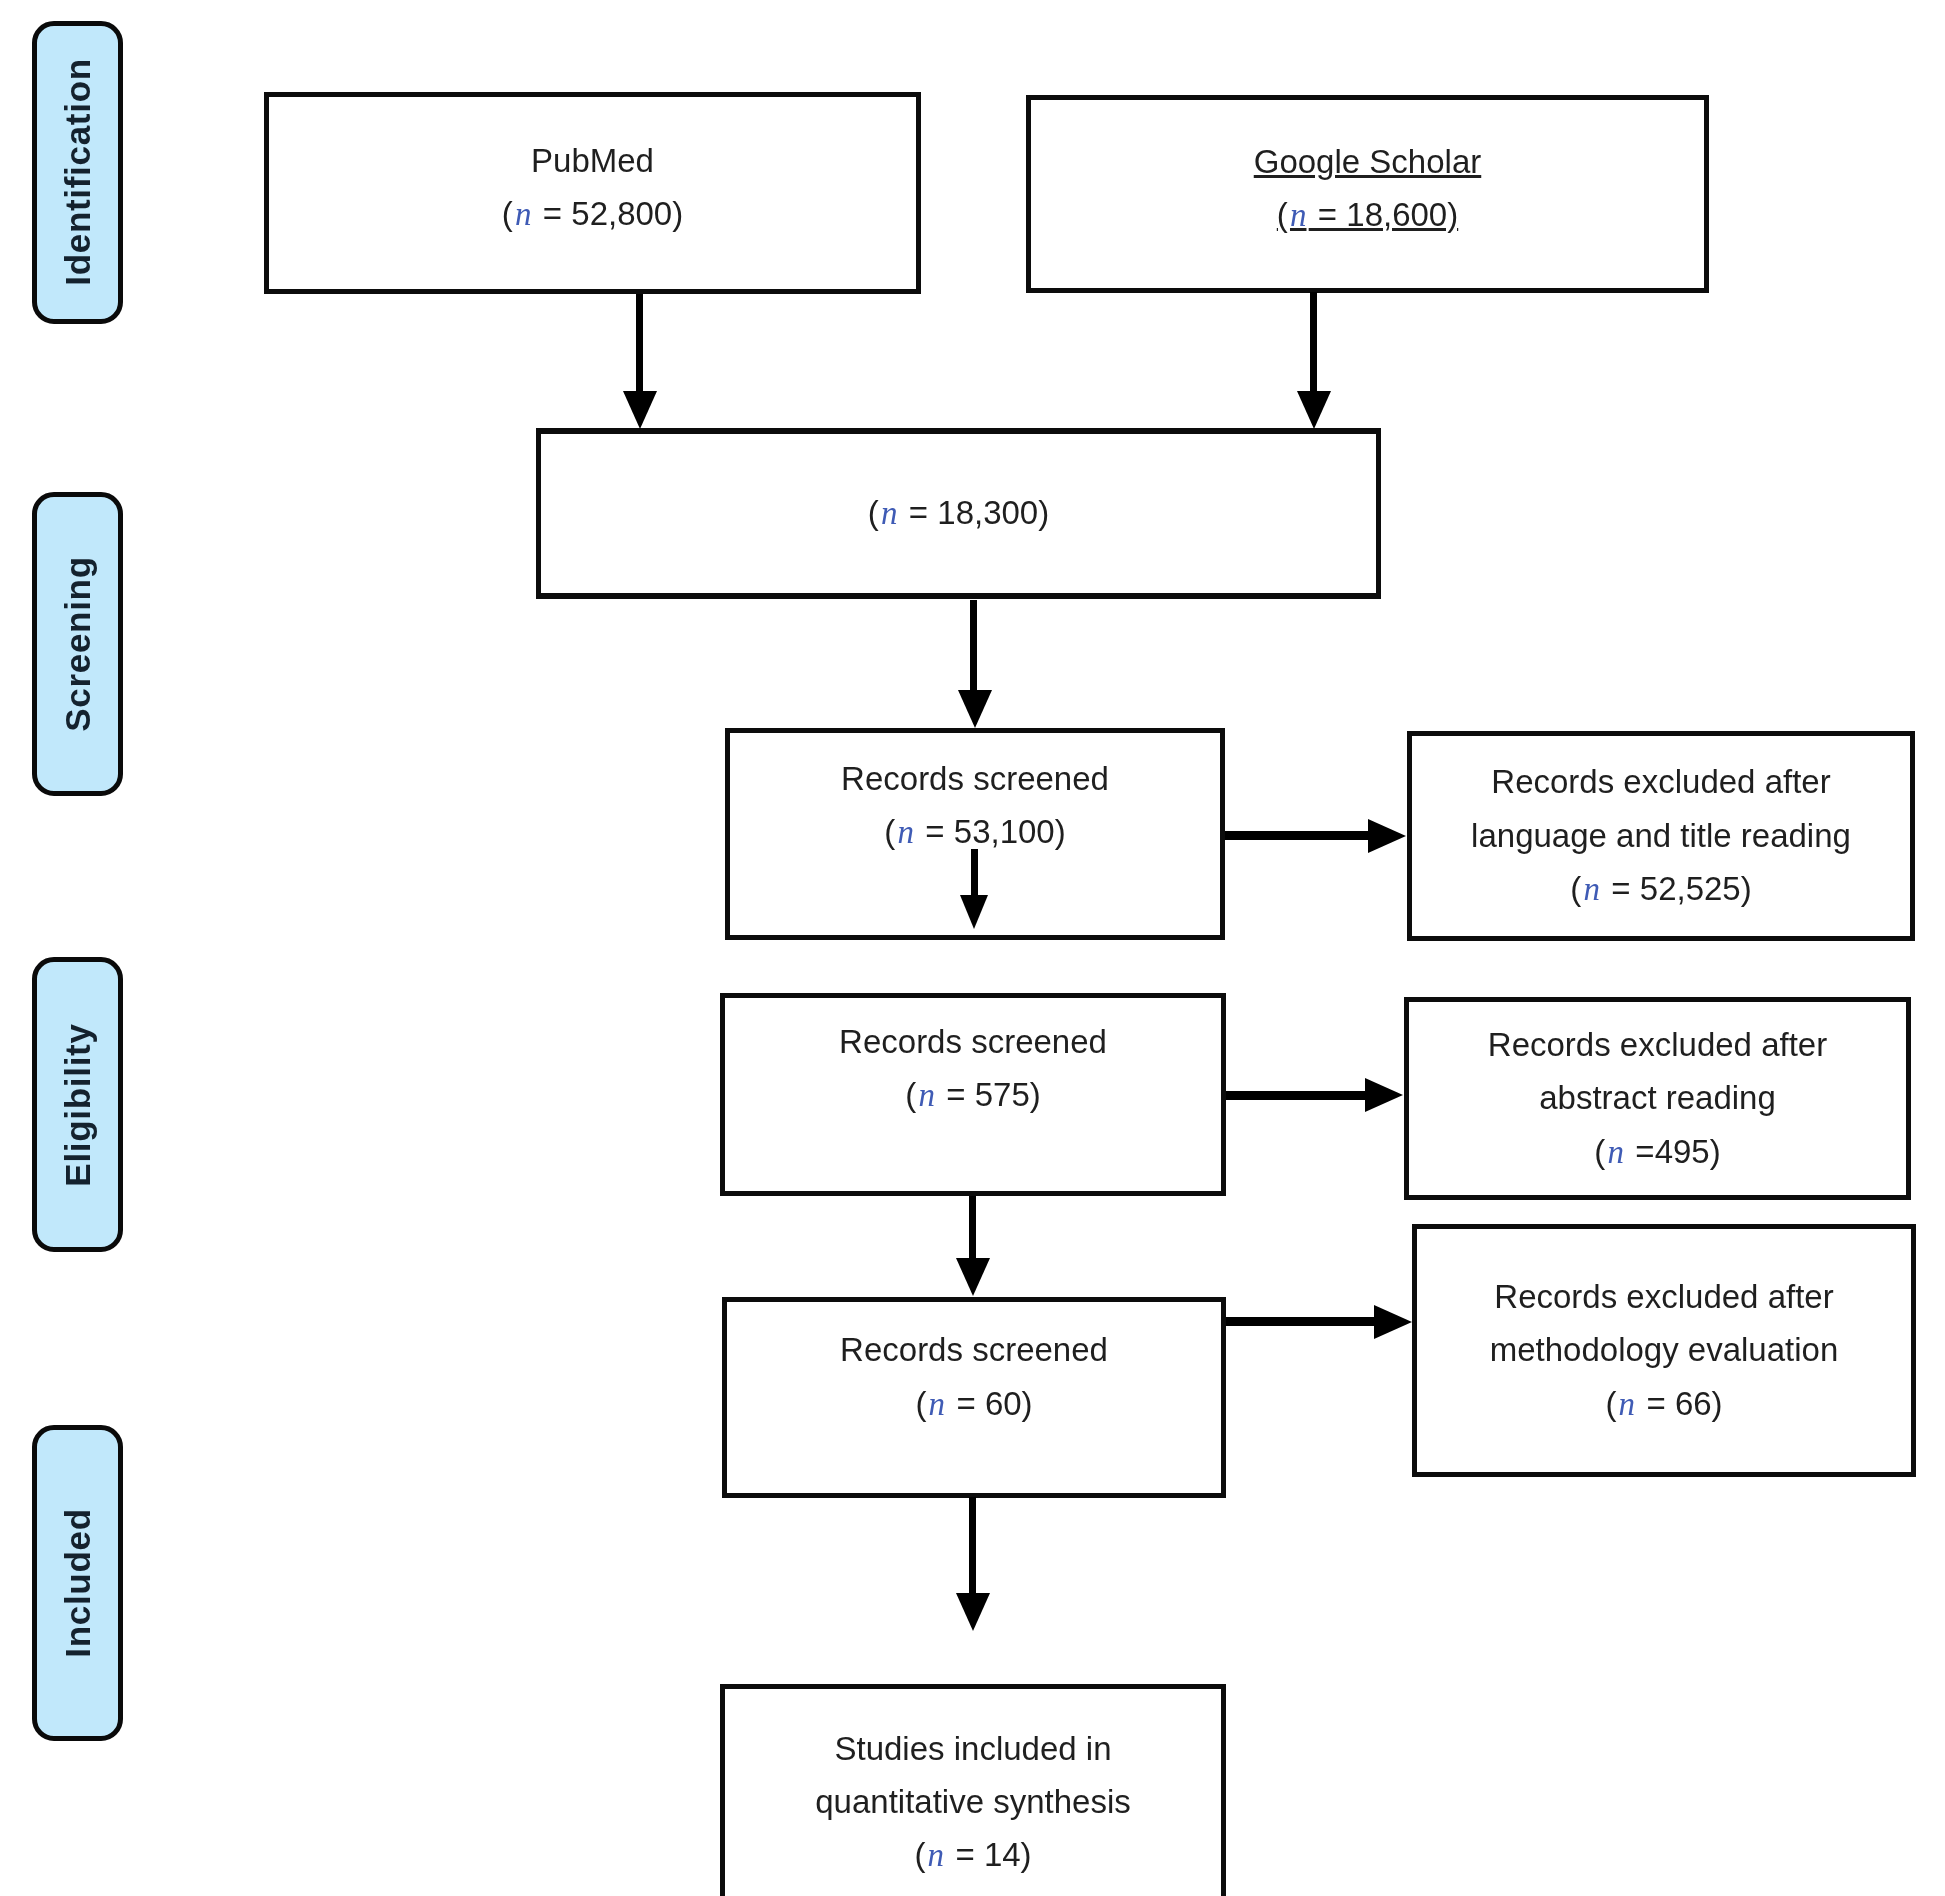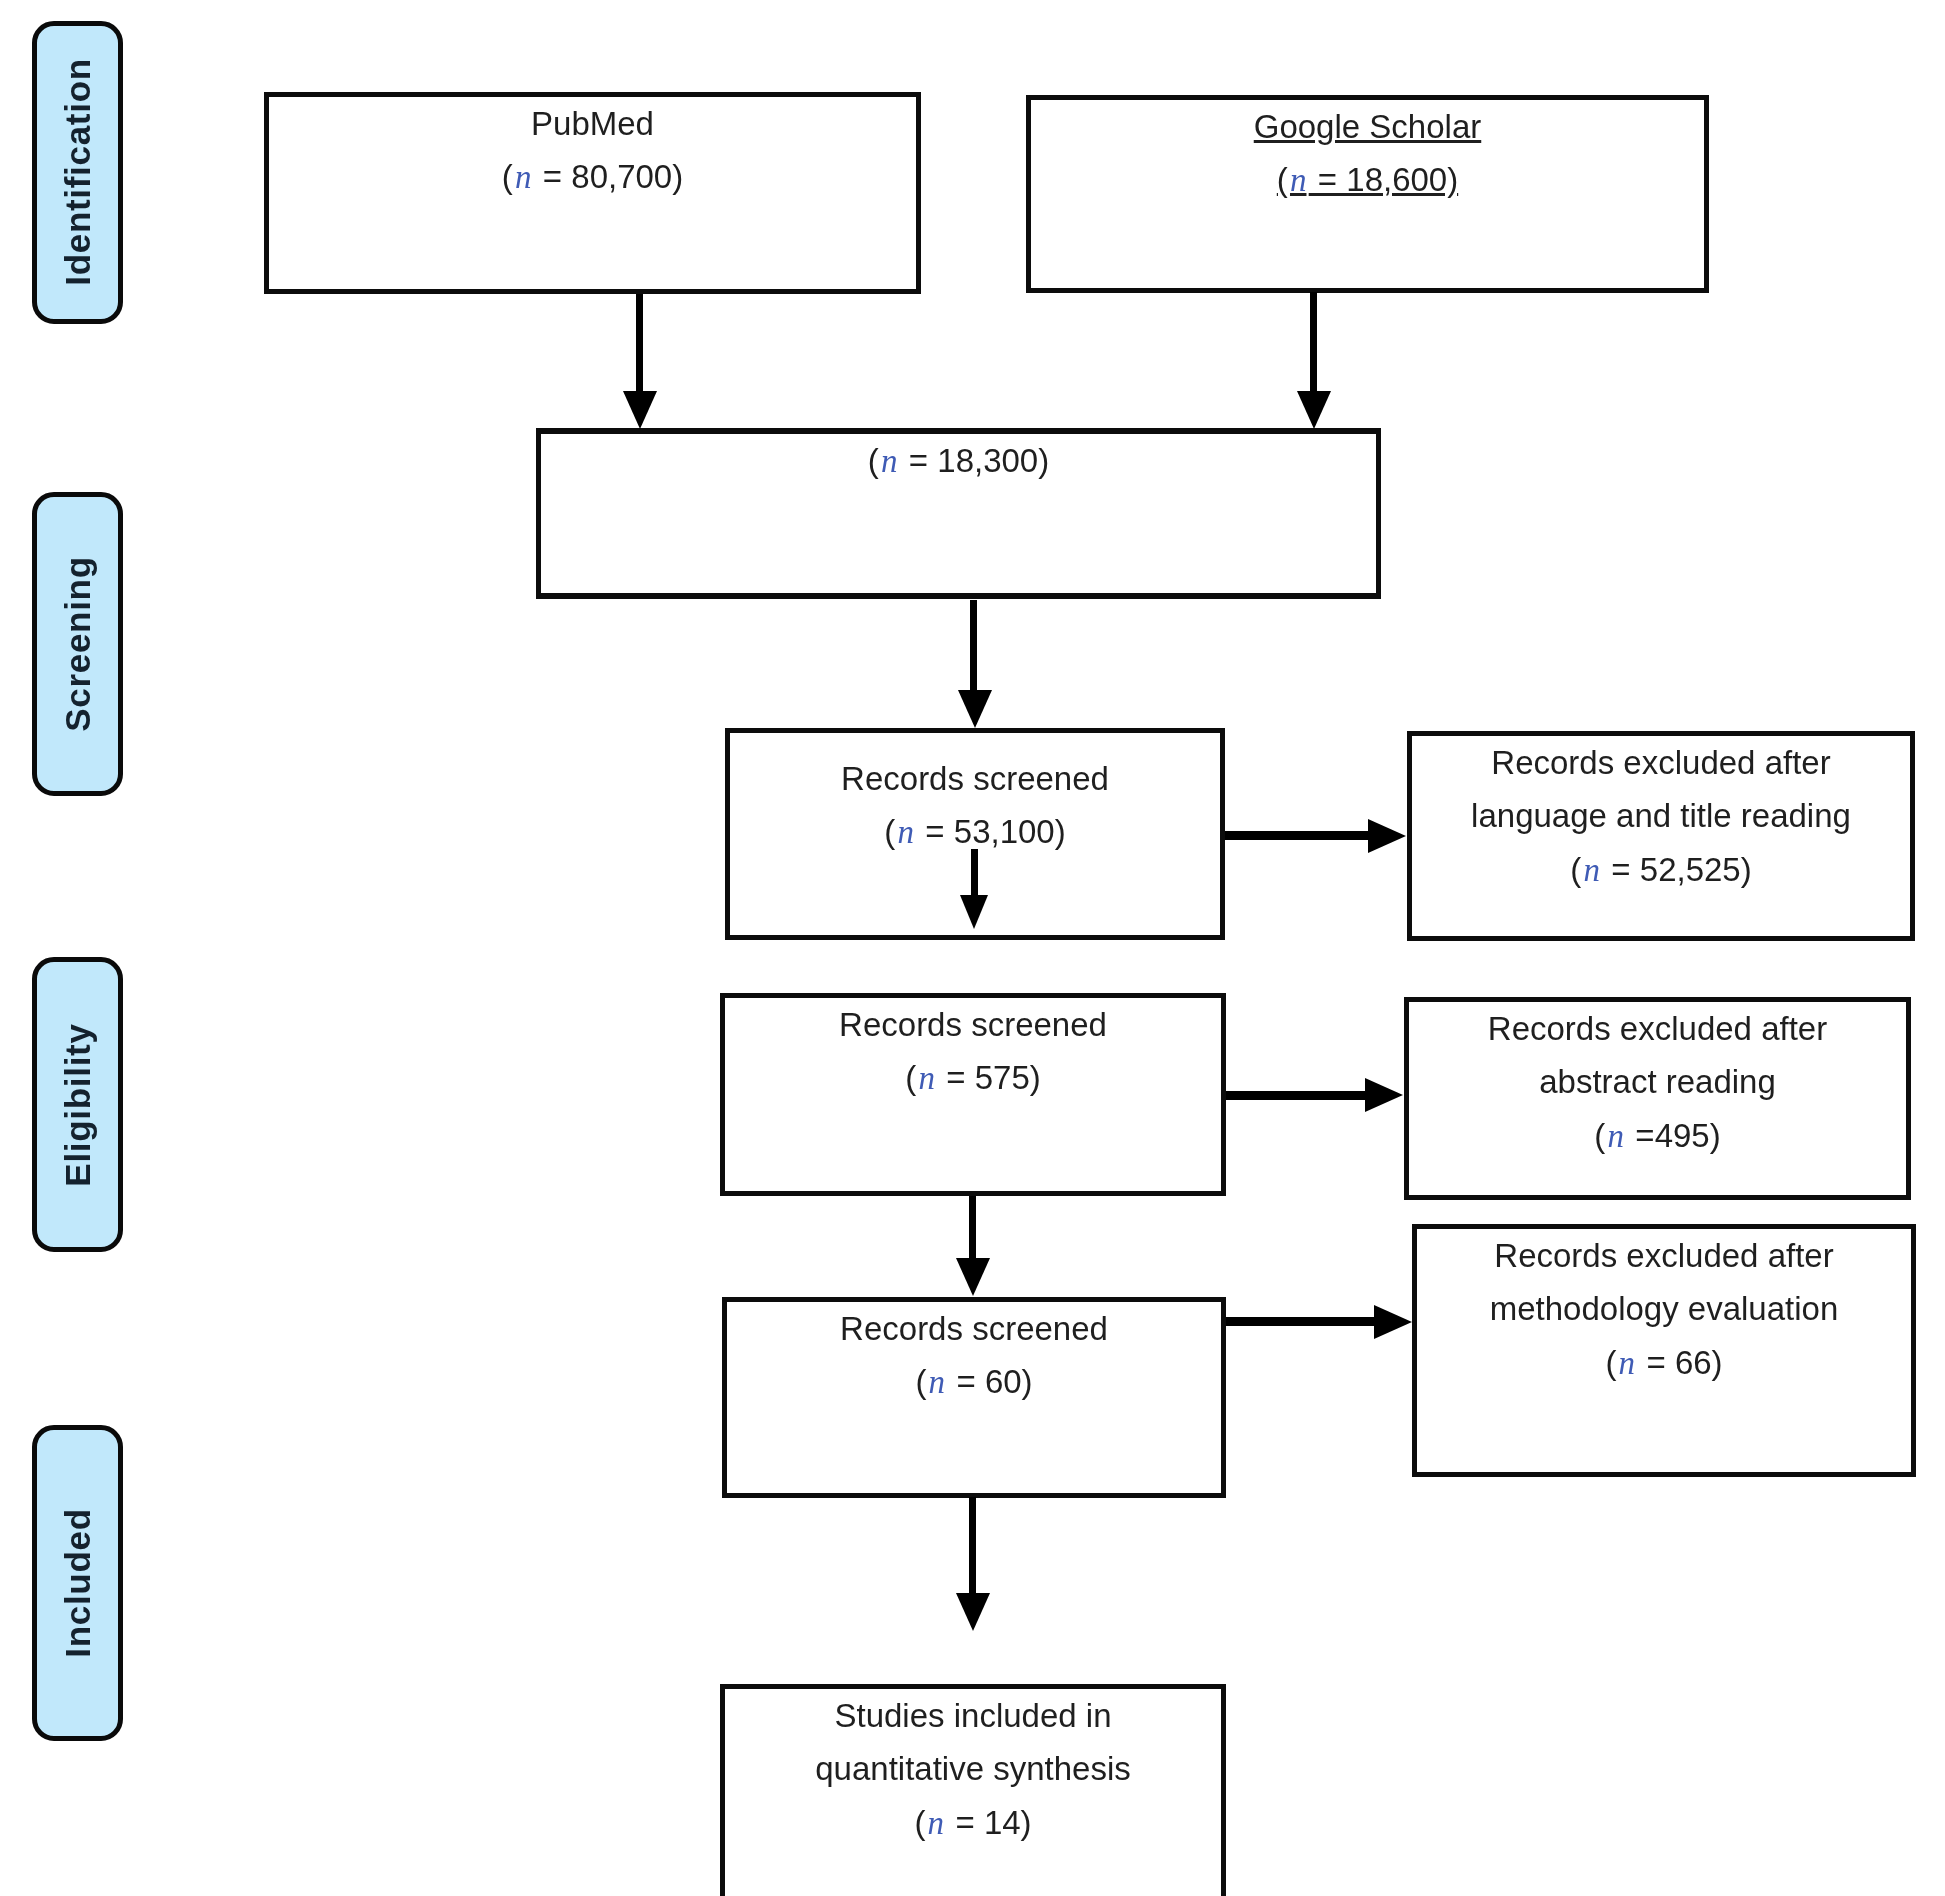--- a/index.html
+++ b/index.html
@@ -42,21 +42,21 @@
 
   
   .node {
     position: absolute;
     box-sizing: border-box;
     background: var(--box-fill, #ffffff);
     border: 5.2px solid var(--box-border, #0c0c0c);
     display: flex;
     flex-direction: column;
     align-items: center;
-    justify-content: flex-start;
+    justify-content: center;
     text-align: center;
     color: var(--text, #1f1f1f);
     font-size: 33px;
     line-height: 1.62;
     z-index: 1;
   }
   .nvar {
     font-family: "Liberation Serif", serif;
     font-style: italic;
     color: var(--n-color, #3f5bb5);
@@ -126,21 +126,21 @@
   </div>
   <div class="stage" id="stage-eligibility">
     <div class="stage-label">Eligibility</div>
   </div>
   <div class="stage" id="stage-included">
     <div class="stage-label">Included</div>
   </div>
 
   <div class="node" id="node-pubmed">
     <div class="line">PubMed</div>
-    <div class="line"><span>(</span><span class="nvar">n</span><span> = 80,700)</span></div>
+    <div class="line"><span>(</span><span class="nvar">n</span><span> = 52,800)</span></div>
   </div>
 
   <div class="node" id="node-google">
     <div class="line">Google Scholar</div>
     <div class="line"><span>(</span><span class="nvar">n</span><span> = 18,600)</span></div>
   </div>
 
   <div class="node" id="node-duplicate">
     <div class="line"><span>(</span><span class="nvar">n</span><span> = 18,300)</span></div>
   </div>

